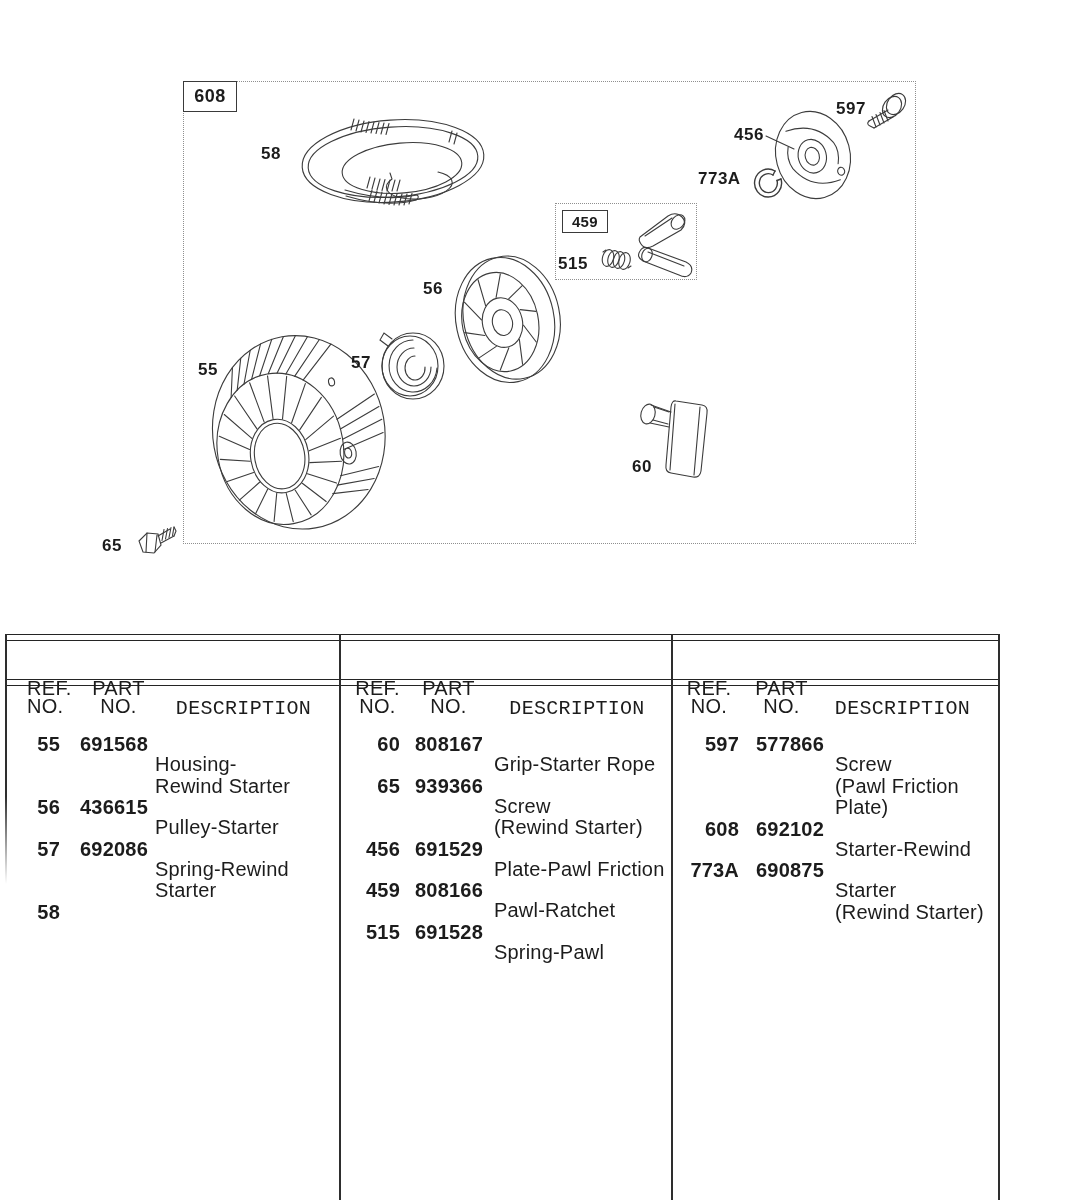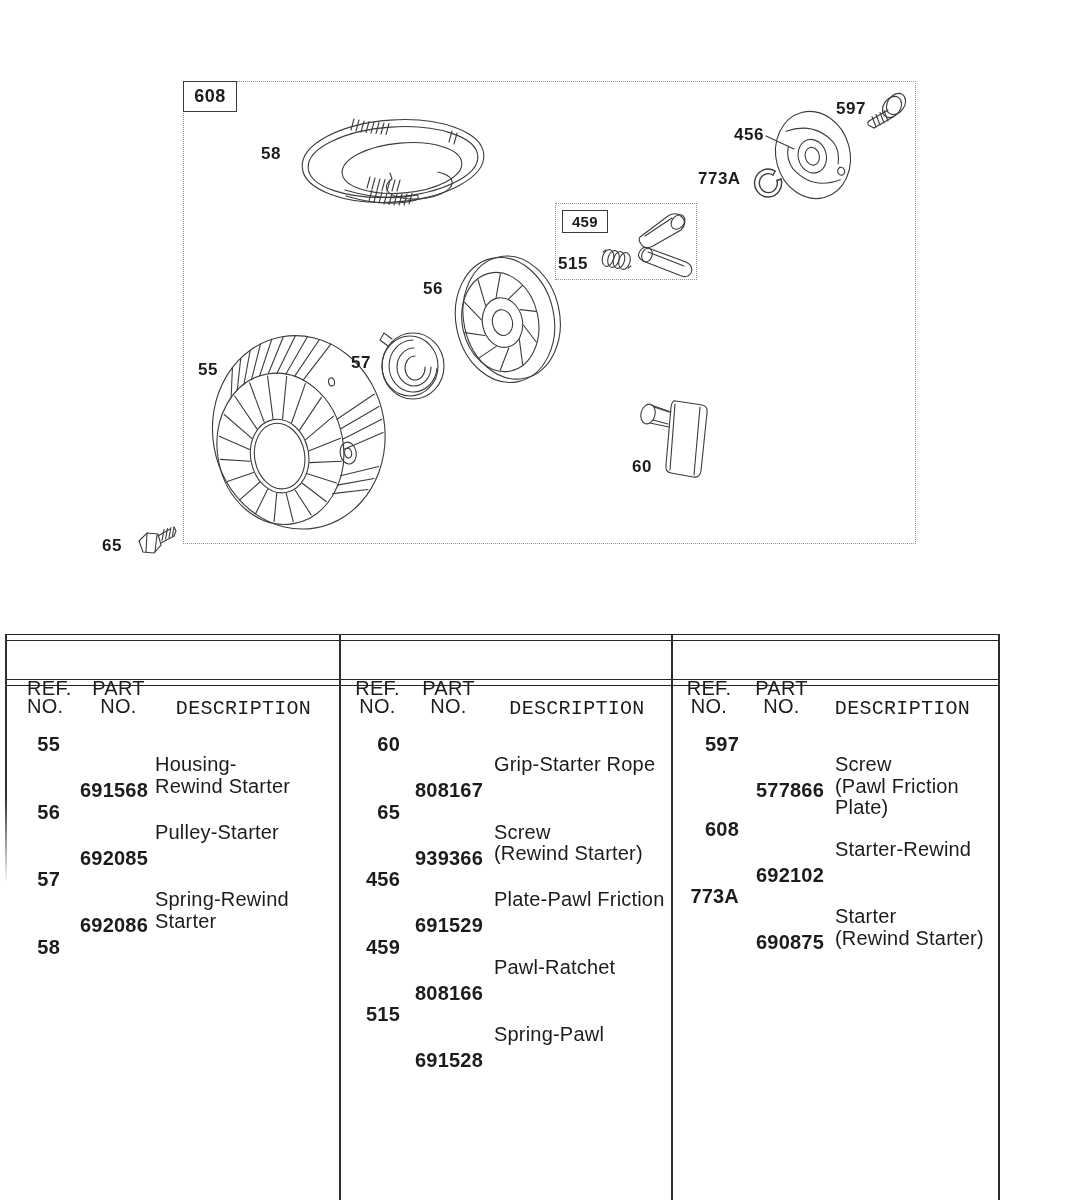--- a/index.html
+++ b/index.html
@@ -40,21 +40,21 @@
   .vline{position:absolute;width:1.8px;background:#2e2e2e;}
   .vline-fade{position:absolute;width:1.6px;
         background:linear-gradient(to bottom,#2e2e2e 65%,rgba(46,46,46,0));}
   .colgrp{position:absolute;top:680px;font-size:20px;}
   .thead{display:grid;height:37px;line-height:17.5px;letter-spacing:.3px;}
   .thead .hcell{text-align:center;}
   .thead .h-desc{align-self:end;font-family:Liberation Mono, monospace;}
   .tbody{margin-top:17px;}
   .prow{display:grid;line-height:21.5px;letter-spacing:.2px;}
   .c-ref{text-align:right;font-weight:700;}
-  .c-part{text-align:right;font-weight:700;margin-top:46px;}
+  .c-part{text-align:right;font-weight:700;}
   .c-desc{padding-left:11px;margin-top:20px;}
   .g1 .thead,.g1 .prow{grid-template-columns:55px 88px 1fr;}
   .g1 .c-desc{padding-left:7px;}
   .g2 .thead,.g2 .prow{grid-template-columns:59px 83px 1fr;}
   .g3 .thead,.g3 .prow{grid-template-columns:66px 85px 1fr;}
   .g1 .h-ref{padding-left:22px;}
   .g1 .h-part{padding-left:29px;}
   .g2 .h-ref{padding-left:14px;}
   .g2 .h-part{padding-left:14px;}
   .g3 .h-ref{padding-left:6px;}
@@ -289,21 +289,21 @@
     <div class="prow">
       <div class="c-ref">55</div>
       <div class="c-part">691568</div>
       <div class="c-desc">
         <div>Housing-</div>
         <div>Rewind Starter</div>
       </div>
     </div>
     <div class="prow">
       <div class="c-ref">56</div>
-      <div class="c-part">692085</div>
+      <div class="c-part">436615</div>
       <div class="c-desc">
         <div>Pulley-Starter</div>
       </div>
     </div>
     <div class="prow">
       <div class="c-ref">57</div>
       <div class="c-part">692086</div>
       <div class="c-desc">
         <div>Spring-Rewind Starter</div>
       </div>

